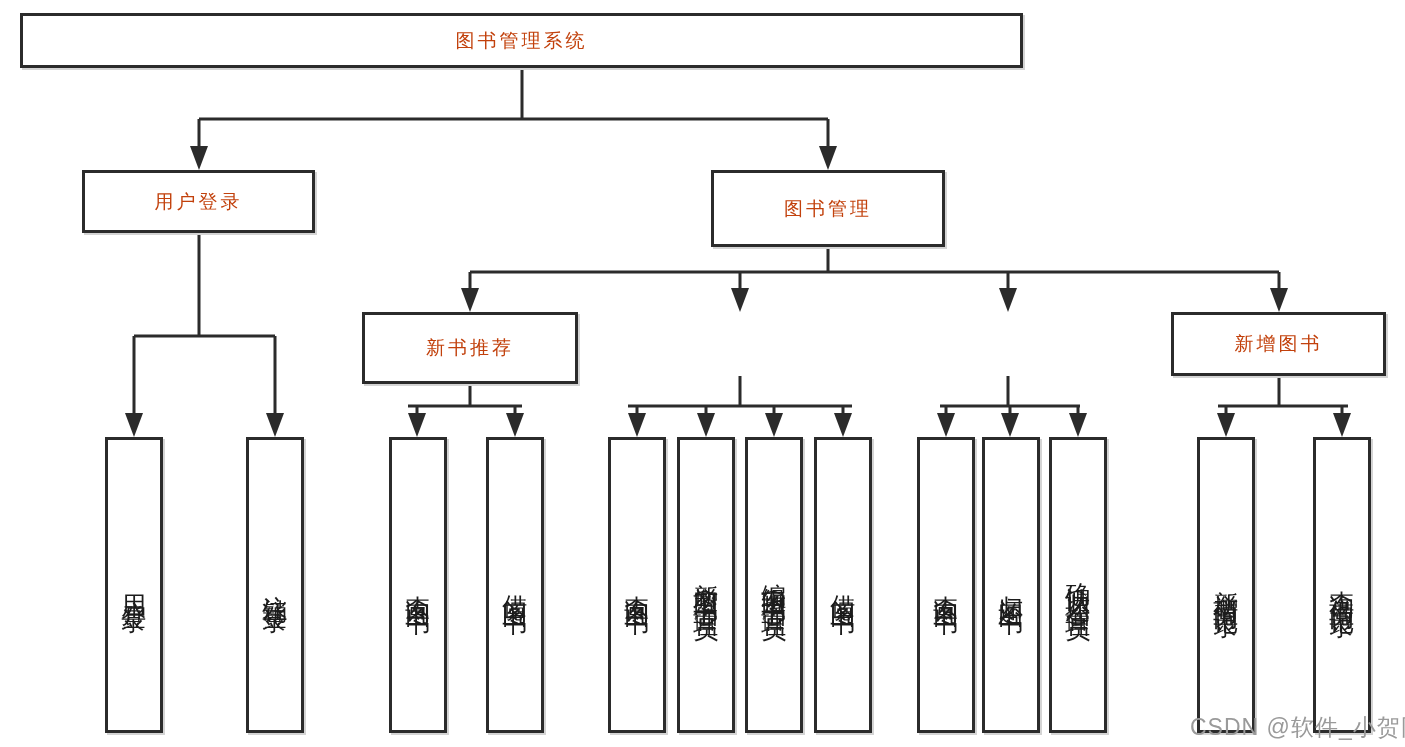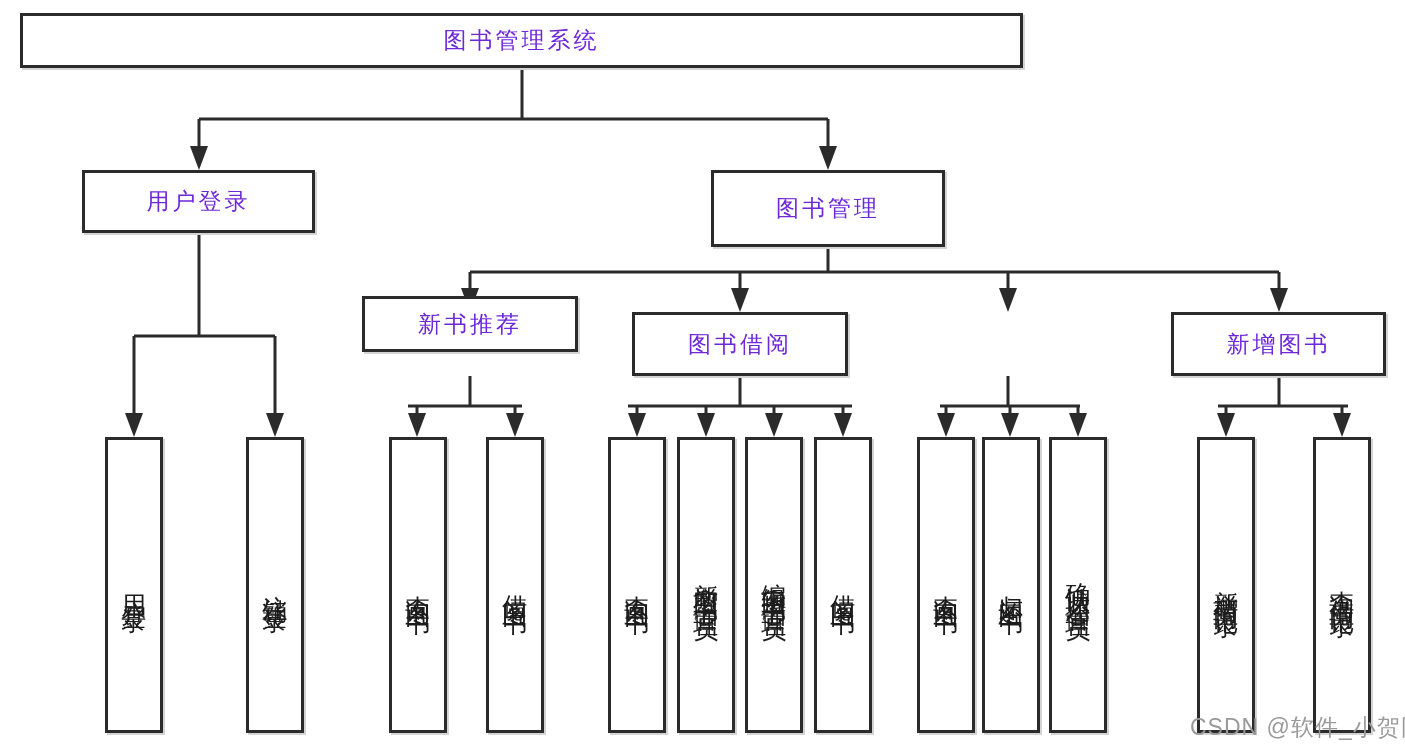--- a/index.html
+++ b/index.html
@@ -21,23 +21,23 @@
     position: absolute;
     box-sizing: border-box;
     background: #ffffff;
     border: 3px solid #2b2b2b;
     display: flex;
     align-items: center;
     justify-content: center;
     box-shadow: 2px 2px 0 #d4d4d4;
   }
   .hnode span {
-    font-size: 23px;
+    font-size: 19px;
     letter-spacing: 3px;
-    color: #6d28d9;
+    color: #c2410c;
     white-space: nowrap;
   }
   .vnode span {
     writing-mode: vertical-rl;
     text-orientation: mixed;
     font-size: 25px;
     letter-spacing: 5px;
     line-height: 1.05;
     color: #1c1c1c;
   }
@@ -92,25 +92,22 @@
     <span>图书管理系统</span>
   </div>
 
   <div class="node hnode" style="left:82px;top:170px;width:233px;height:63px">
     <span>用户登录</span>
   </div>
   <div class="node hnode" style="left:711px;top:170px;width:234px;height:77px">
     <span>图书管理</span>
   </div>
 
-  <div class="node hnode" style="left:362px;top:296px;width:216px;height:56px">
+  <div class="node hnode" style="left:362px;top:312px;width:216px;height:72px">
     <span>新书推荐</span>
-  </div>
-  <div class="node hnode" style="left:632px;top:312px;width:216px;height:64px">
-    <span>图书借阅</span>
   </div>
   <div class="node hnode" style="left:1171px;top:312px;width:215px;height:64px">
     <span>新增图书</span>
   </div>
 
   <div class="node vnode" style="left:105px;top:437px;width:58px;height:296px">
     <span>用户登录</span>
   </div>
   <div class="node vnode" style="left:246px;top:437px;width:58px;height:296px">
     <span>注销登录</span>

